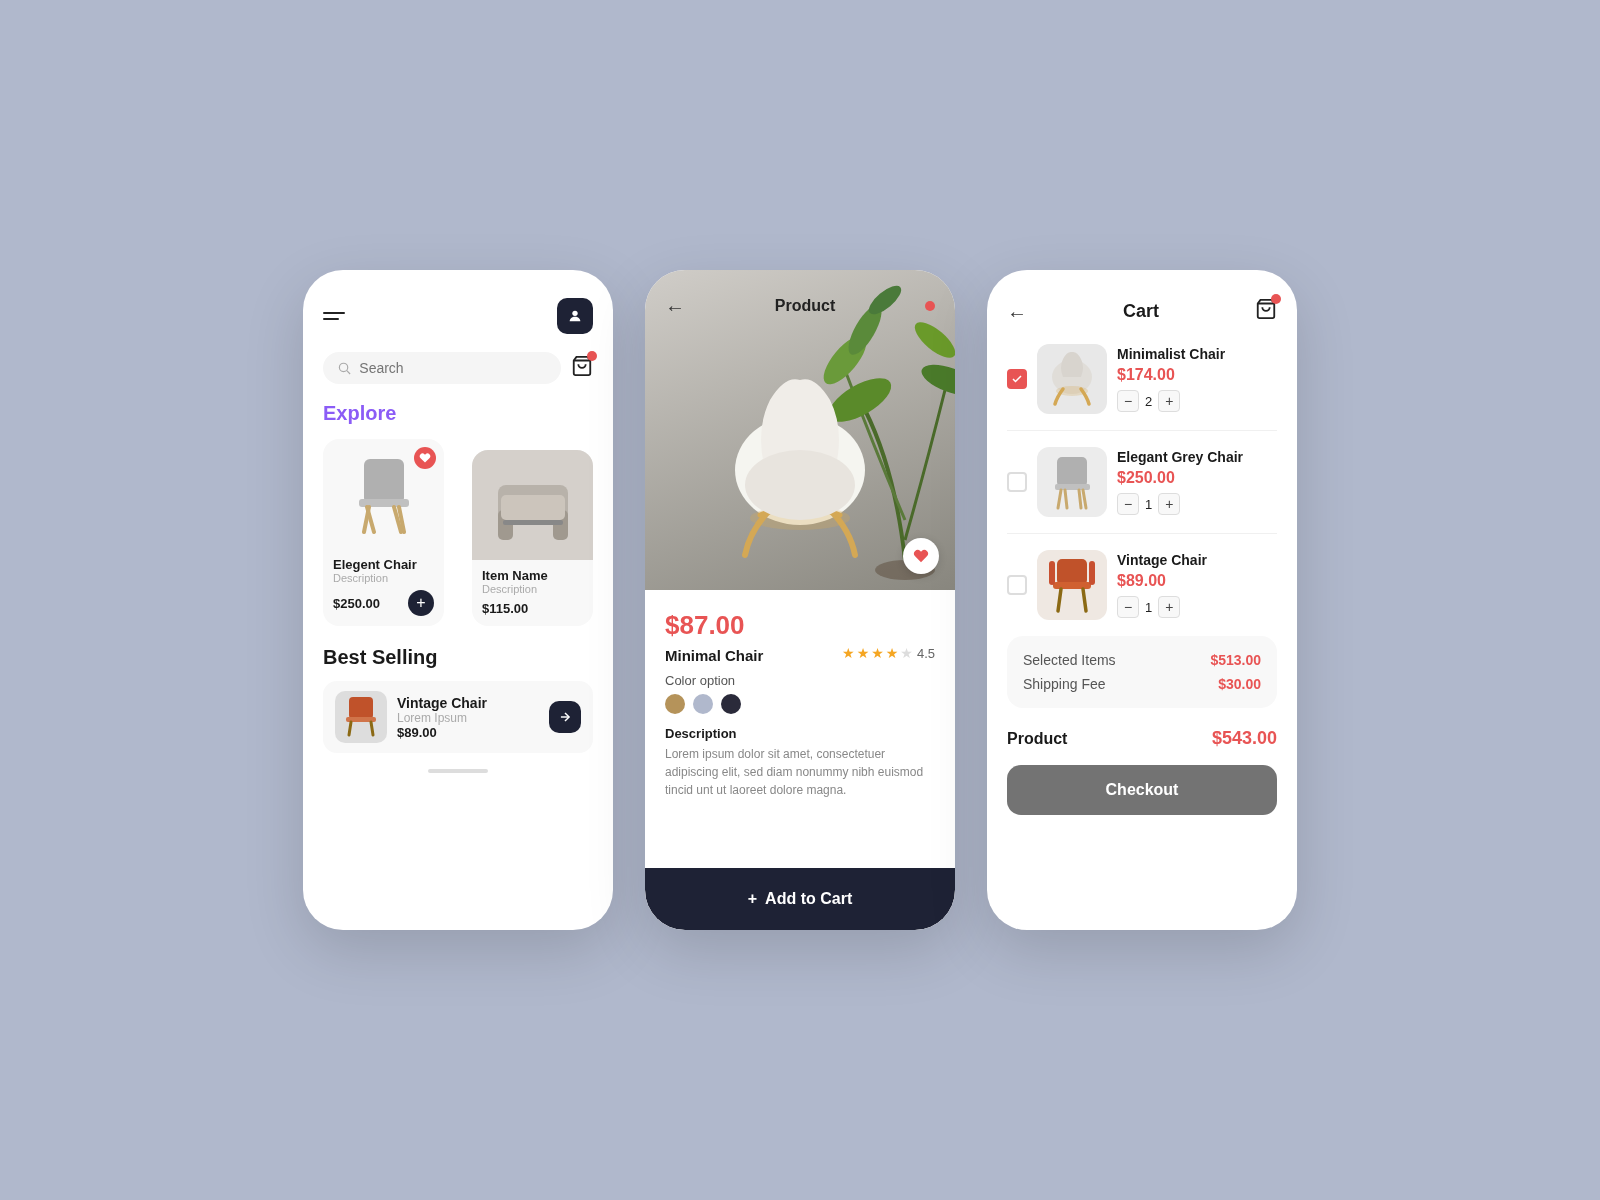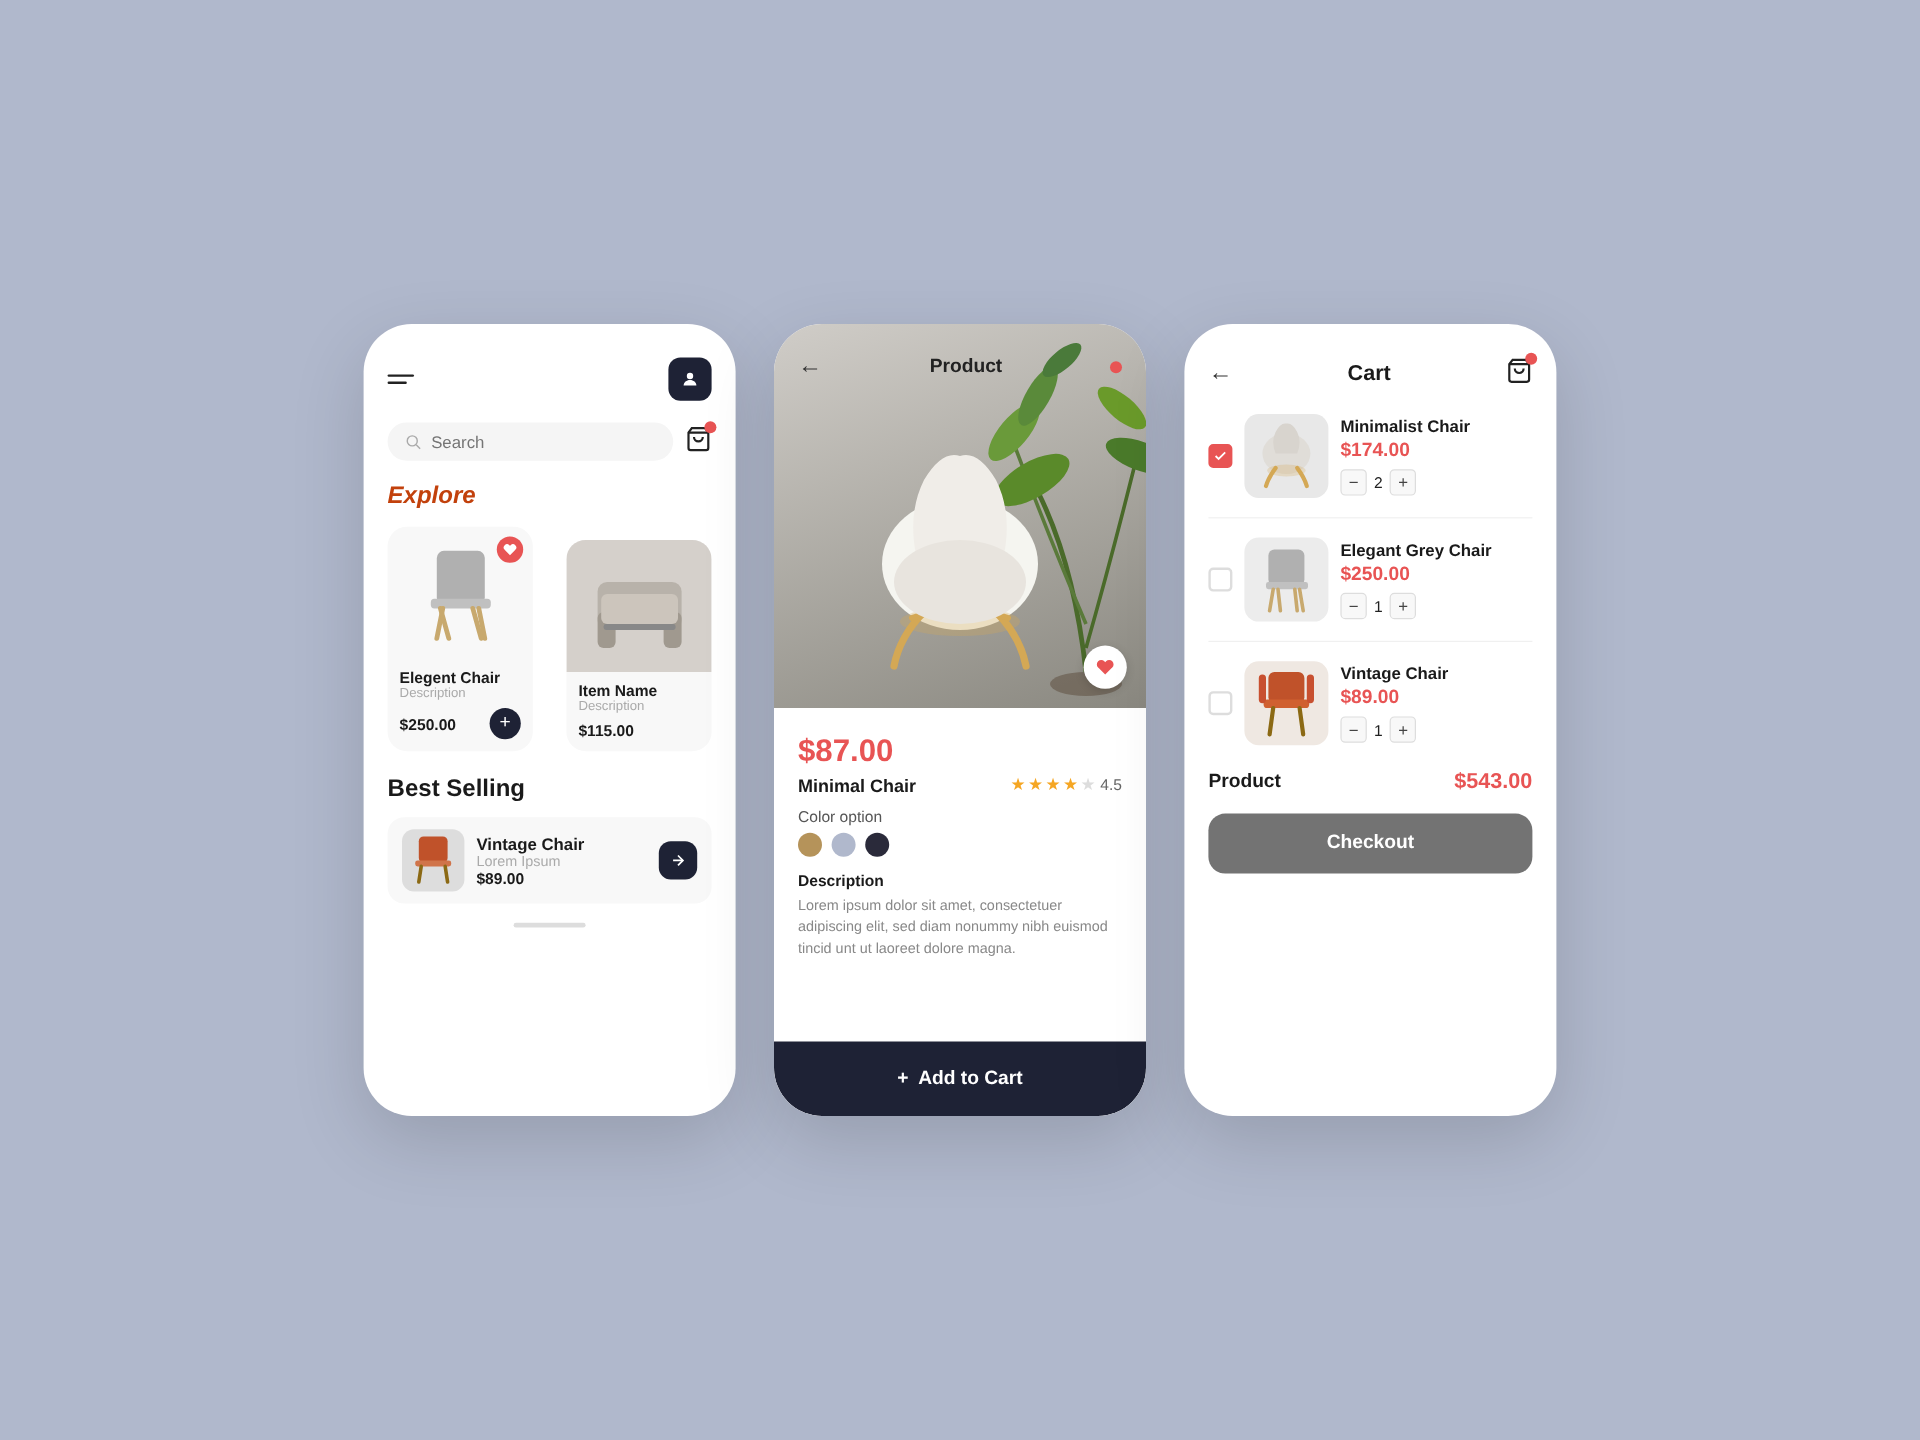--- a/index.html
+++ b/index.html
@@ -90,21 +90,21 @@
     .cart-btn {
       position: relative; cursor: pointer;
     }
     .cart-badge {
       position: absolute; top: -4px; right: -4px;
       width: 10px; height: 10px;
       background: #e85454; border-radius: 50%;
     }
 
     .section-title {
-      font-size: 20px; font-weight: 700; color: #c2410c; margin-bottom: 14px; font-style: italic;
+      font-size: 20px; font-weight: 700; color: #8b5cf6; margin-bottom: 14px;
     }
     .explore-grid {
       display: flex; gap: 28px; margin-bottom: 20px; align-items: flex-end;
     }
     .explore-card {
       background: #f8f8f8; border-radius: 16px; overflow: hidden;
       flex: 1; cursor: pointer;
     }
     .explore-card-img {
       position: relative; height: 110px;
@@ -594,20 +594,30 @@
         <div class="cart-item-price">$89.00</div>
         <div class="qty-control">
           <div class="qty-btn">−</div>
           <span class="qty-num">1</span>
           <div class="qty-btn">+</div>
         </div>
       </div>
     </div>
 
     
+    <div class="summary-card">
+      <div class="summary-row">
+        <span class="summary-label">Selected Items</span>
+        <span class="summary-value">$513.00</span>
+      </div>
+      <div class="summary-row">
+        <span class="summary-label">Shipping Fee</span>
+        <span class="summary-value">$30.00</span>
+      </div>
+    </div>
 
     <div class="subtotal-row">
       <span class="subtotal-label">Product</span>
       <span class="subtotal-value">$543.00</span>
     </div>
 
     <button class="checkout-btn">Checkout</button>
   </div>
 
 </div>

